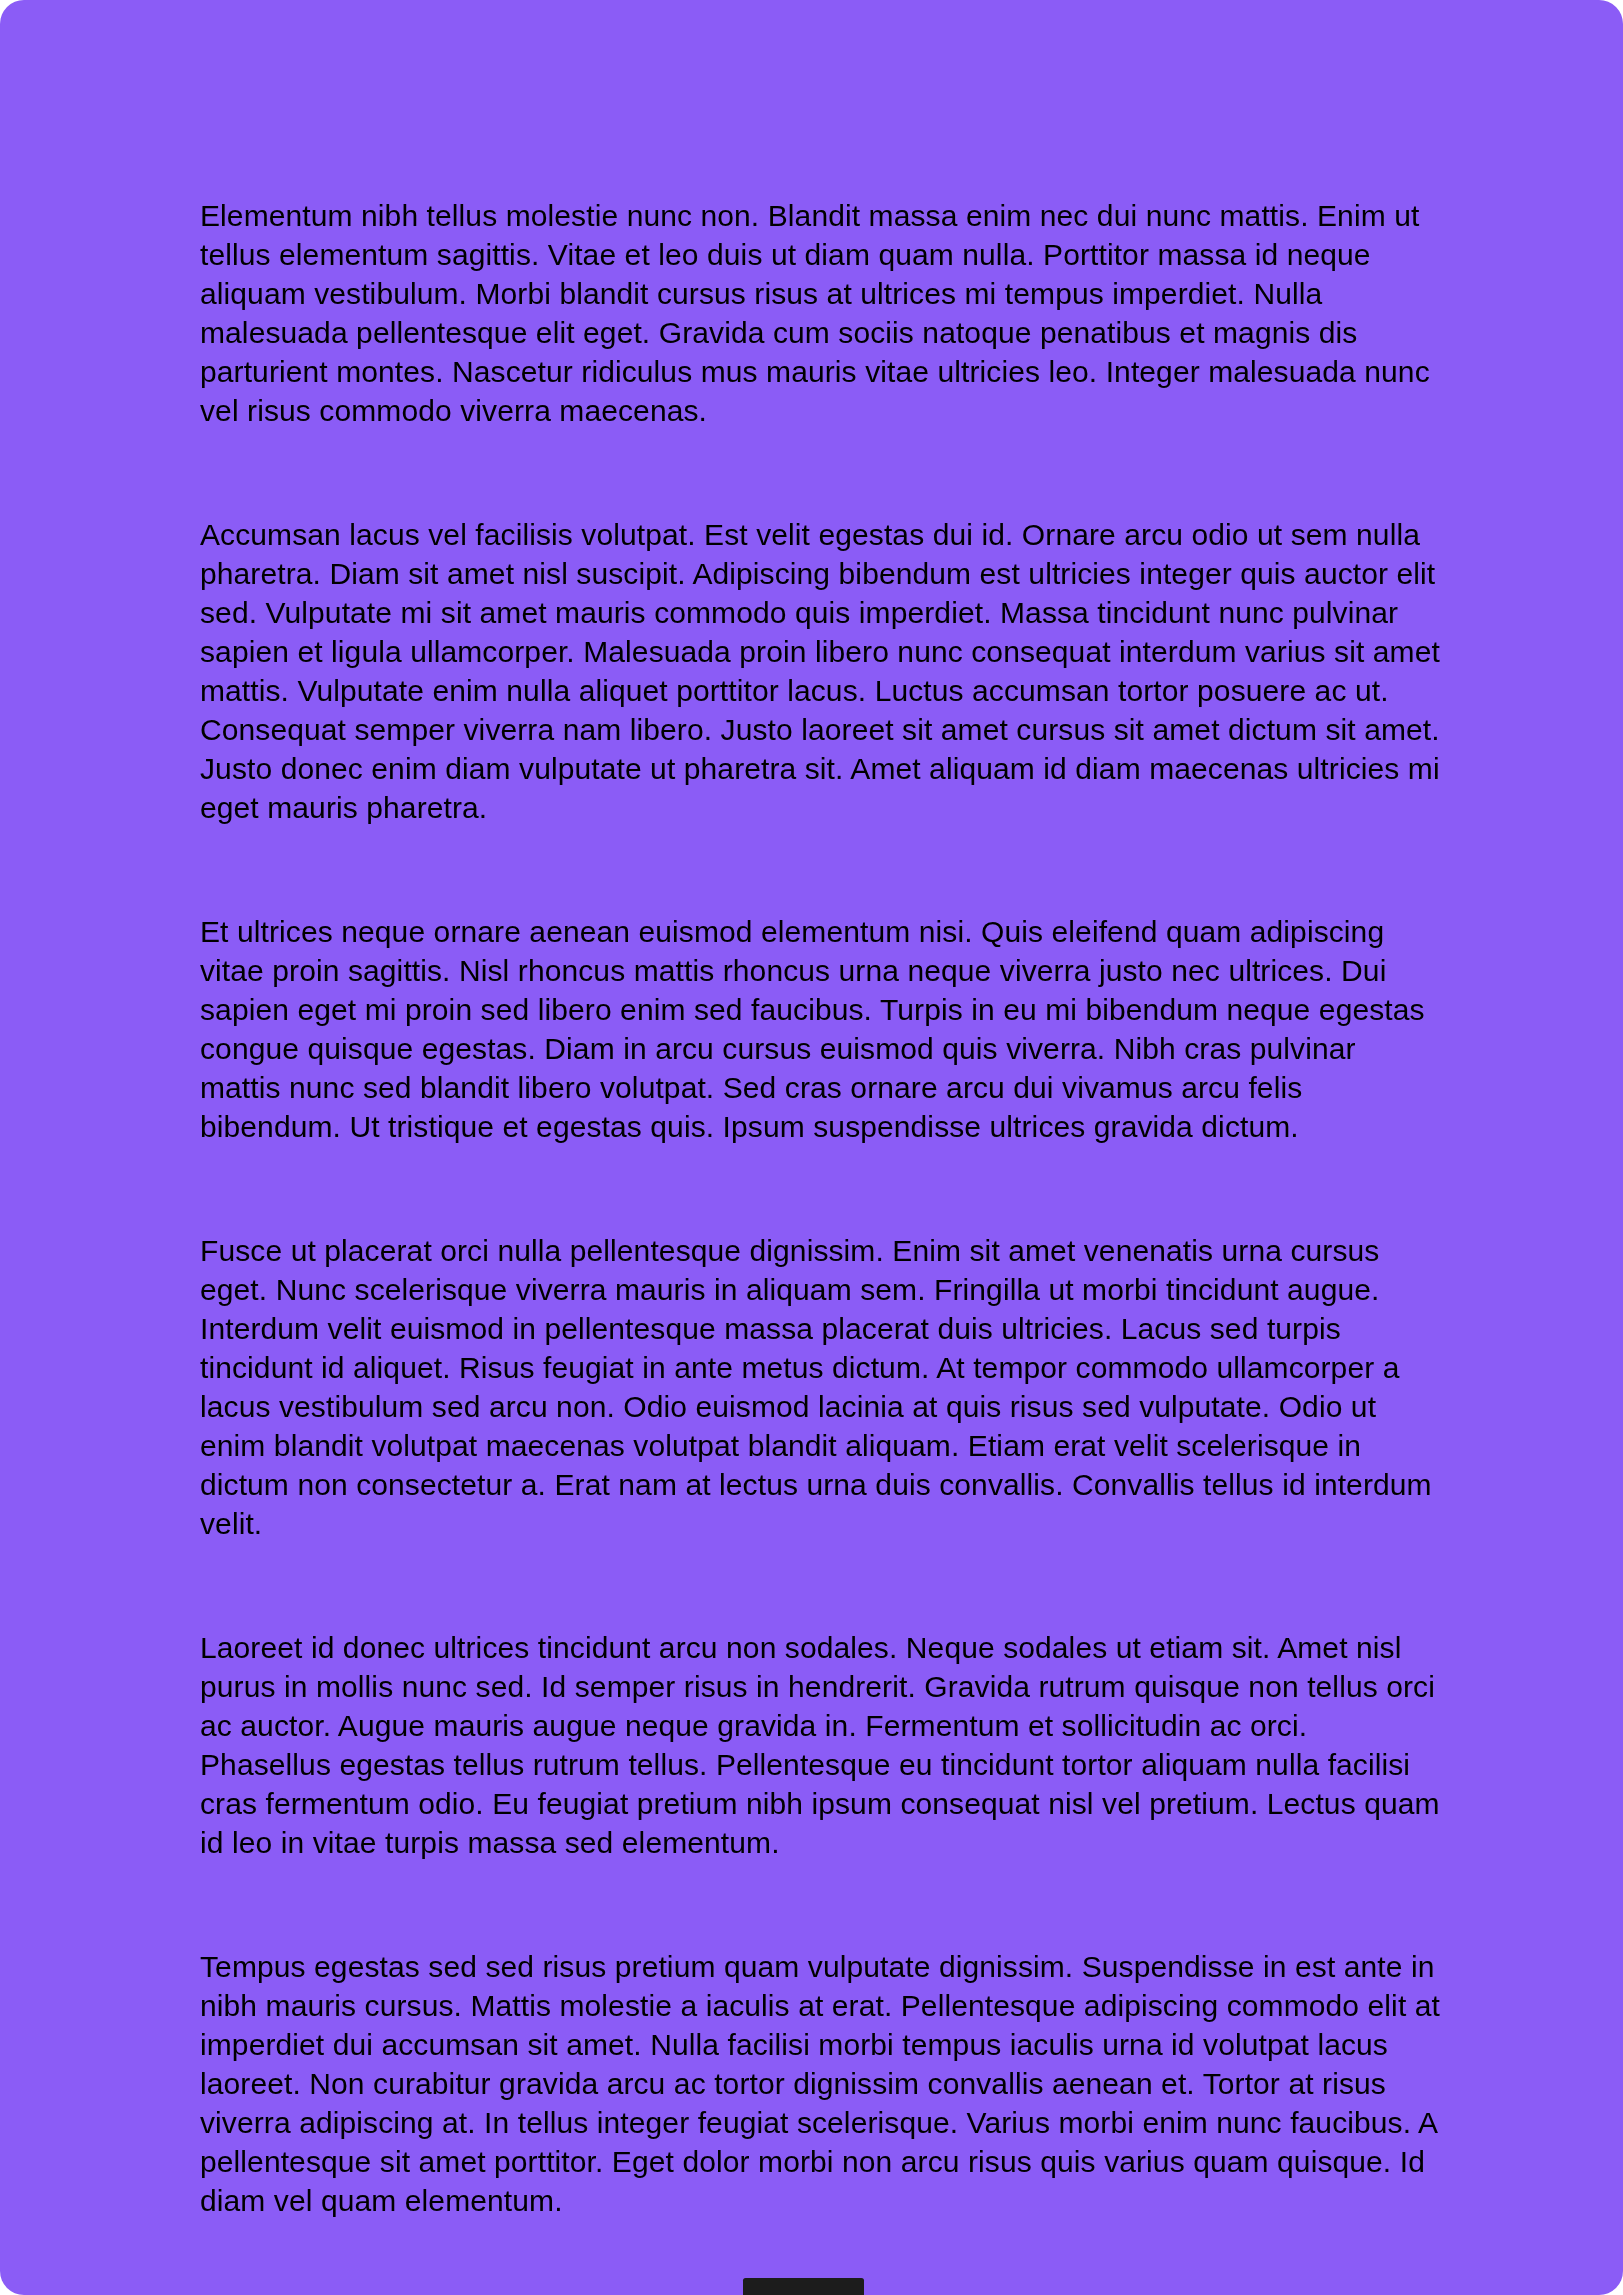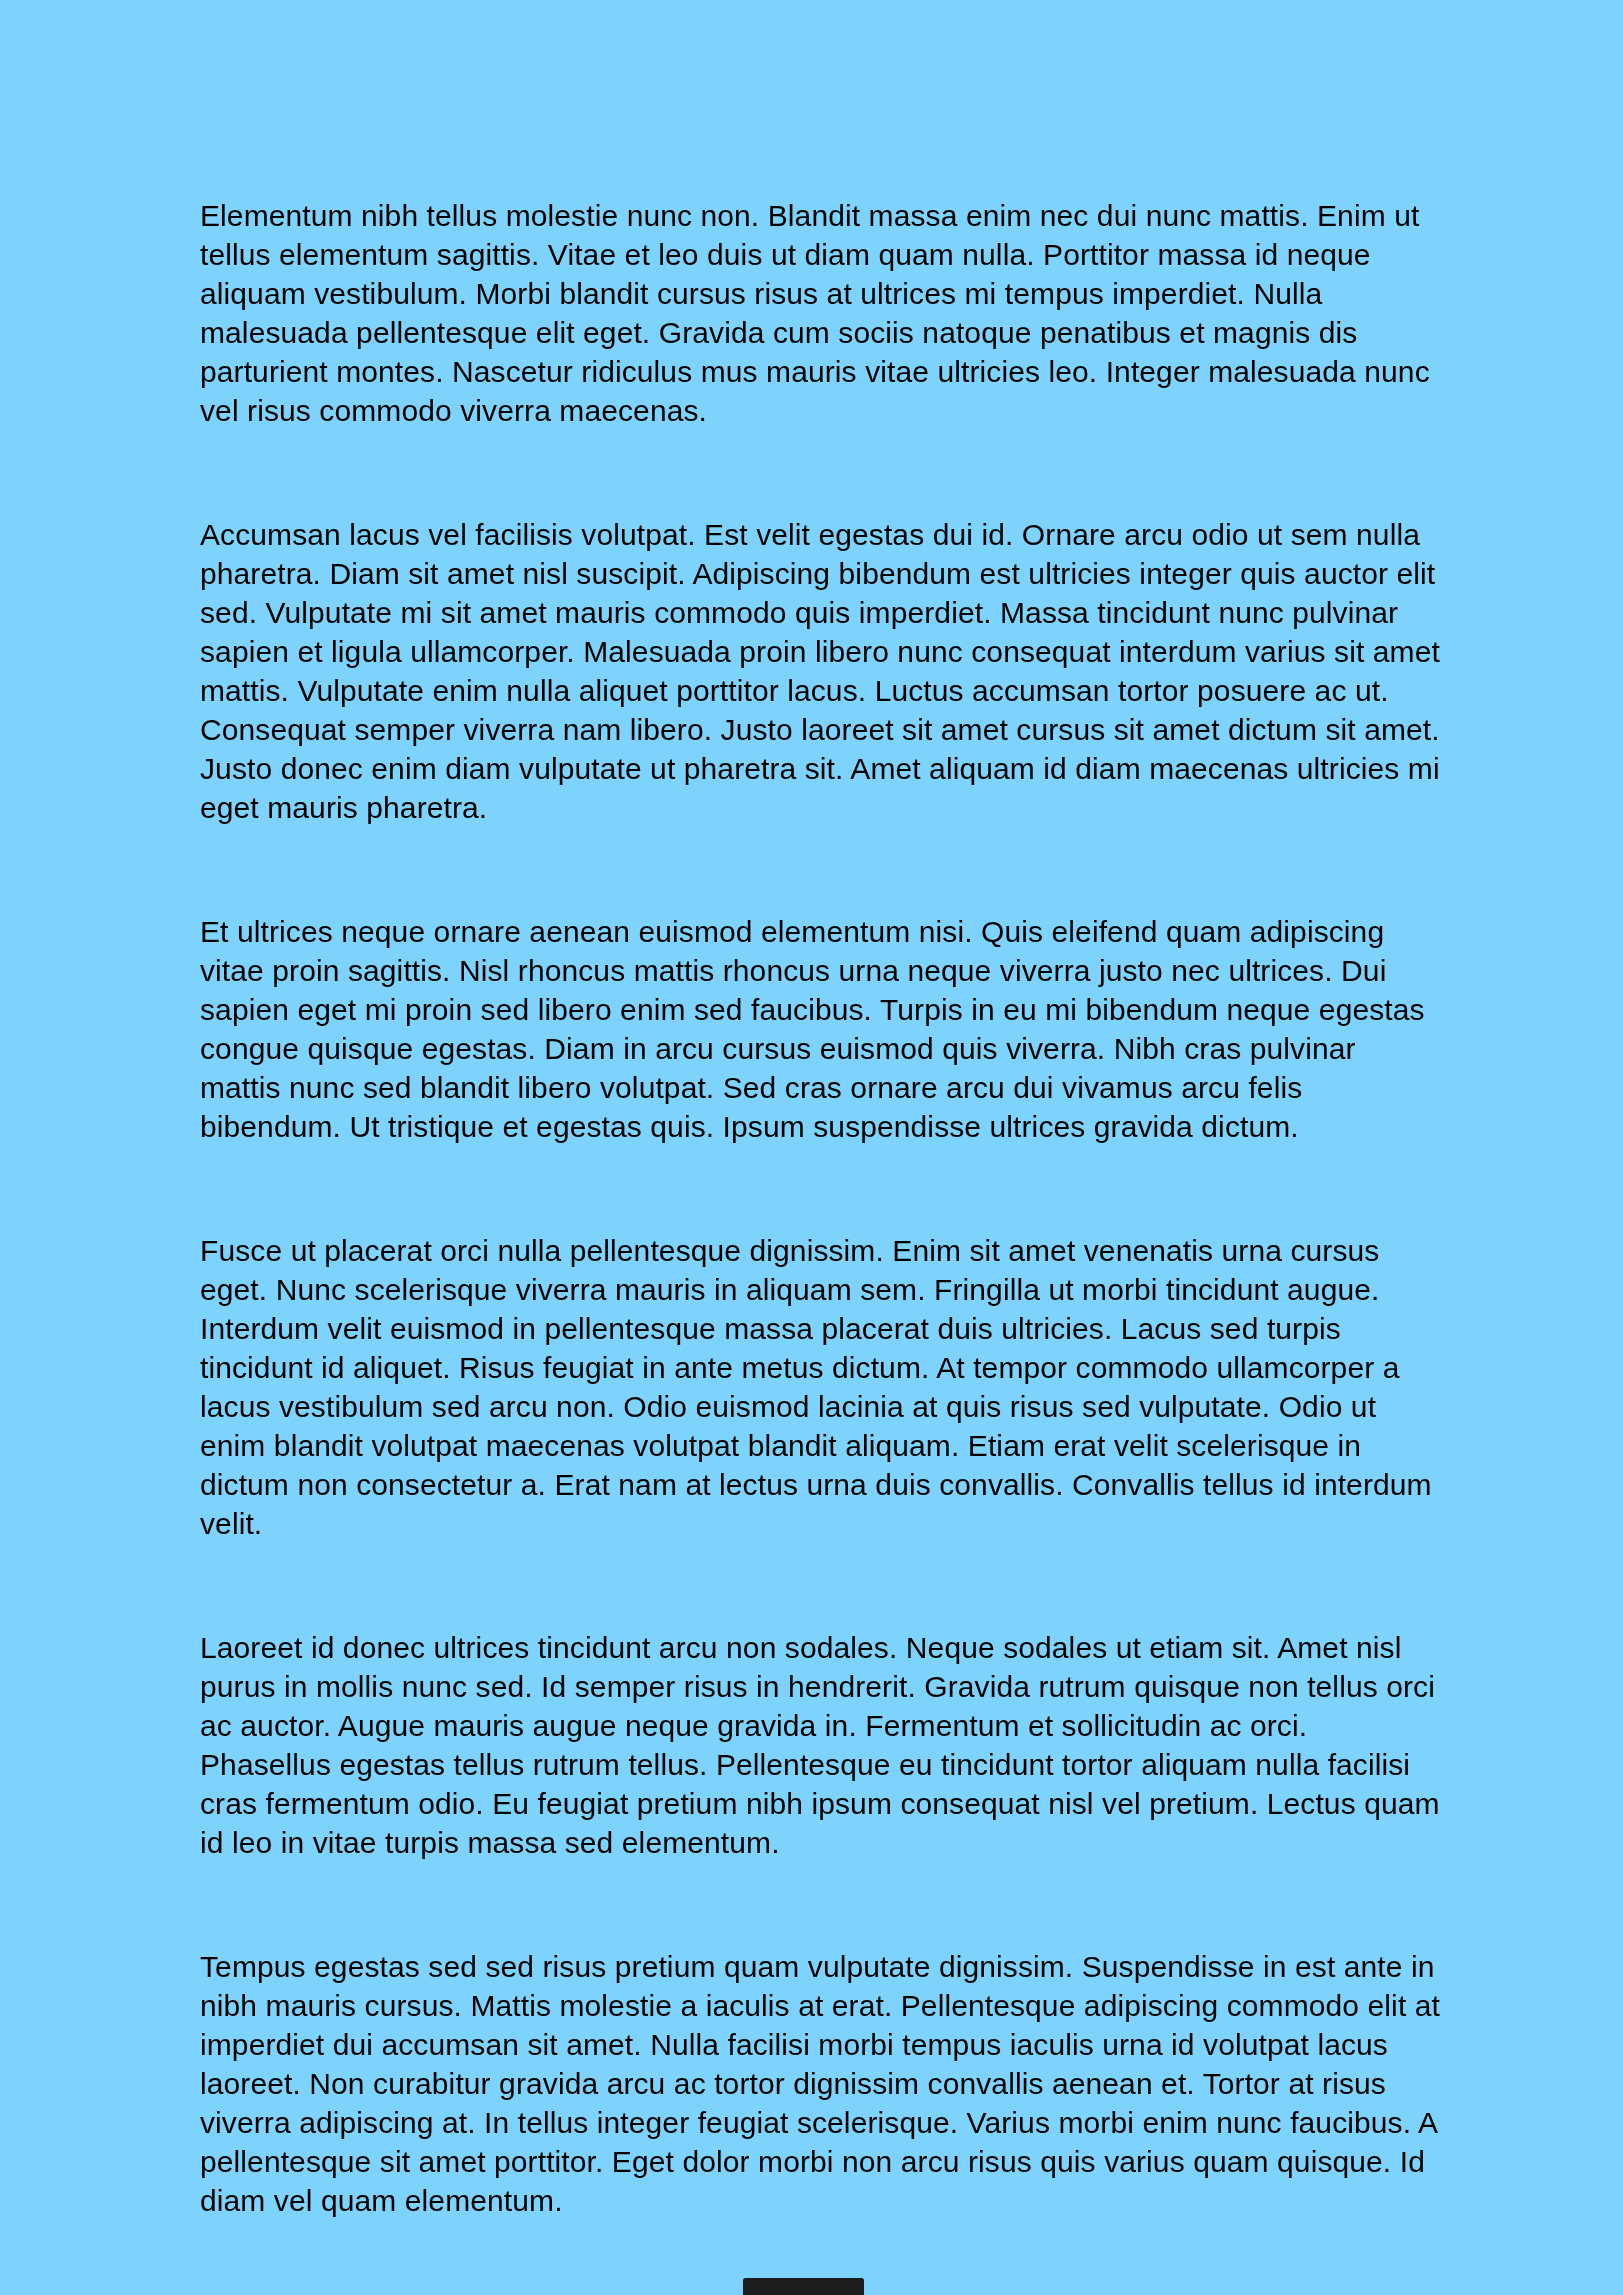--- a/index.html
+++ b/index.html
@@ -10,22 +10,23 @@
   body {
     width: 1623px;
     height: 2295px;
     position: relative;
     font-family: "Liberation Sans", sans-serif;
     overflow: hidden;
   }
   .page {
     width: 1623px;
     height: 2295px;
-    background: #7dd3fc;
+    background: #8b5cf6;
     position: relative;
+    border-radius: 24px;
   }
   .content {
     position: absolute;
     top: 196px;
     left: 200px;
     width: 1243px;
     color: #000000;
   }
   .para {
     margin: 0 0 85px 0;

